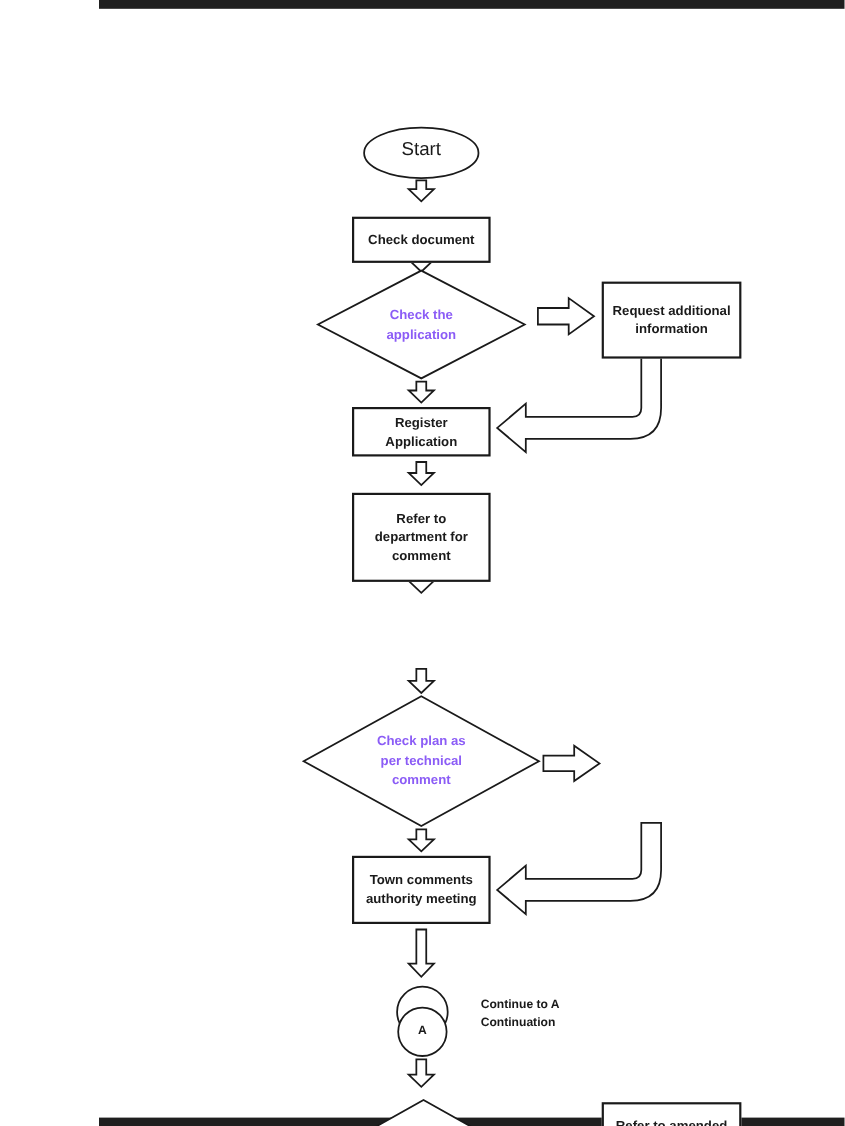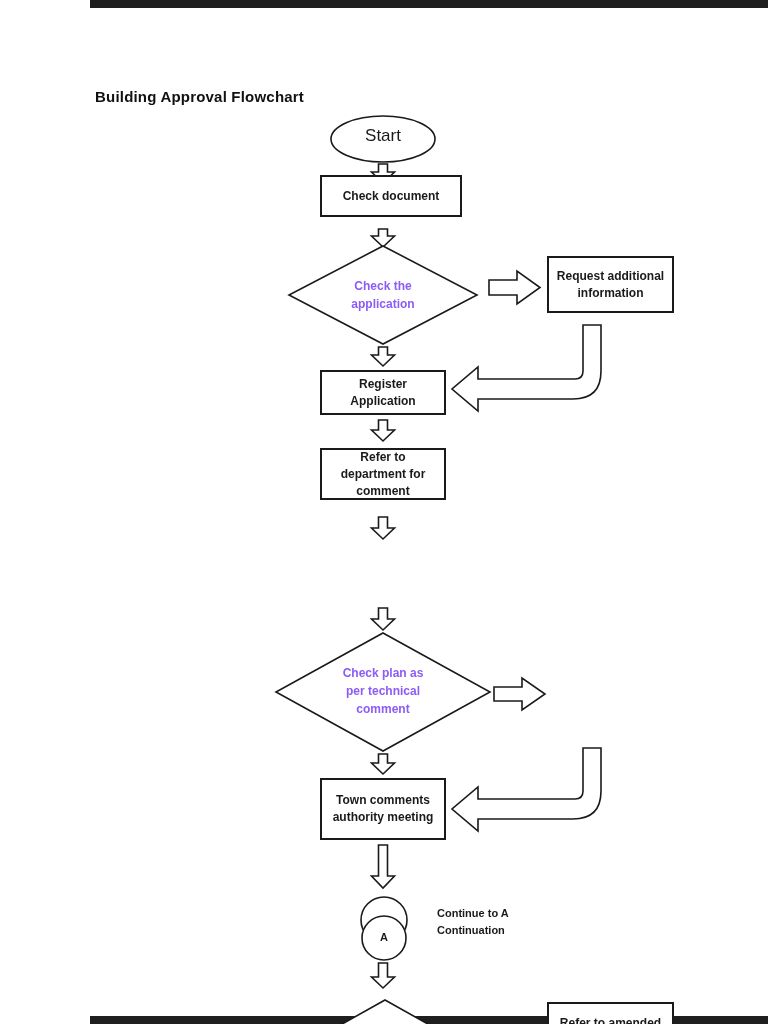--- a/index.html
+++ b/index.html
@@ -45,21 +45,20 @@
   .box.clipped { align-items:flex-start; padding-top:11px; }
 </style>
 </head>
 <body>
 
 <div class="page">
 
   <div class="edge-bar top"></div>
   <div class="edge-bar bottom"></div>
 
-  <div class="doc-title">Building Approval Flowchart</div>
 
   <svg class="shapes" width="768" height="1024" viewBox="0 0 768 1024">
 
     <ellipse class="shape" cx="383" cy="139" rx="52" ry="23"></ellipse>
 
     <path class="shape" d="M378.5 164 L387.5 164 L387.5 172 L394.5 172 L383 183 L371.5 172 L378.5 172 Z"></path>
     <path class="shape" d="M378.5 229 L387.5 229 L387.5 236 L394.5 236 L383 247 L371.5 236 L378.5 236 Z"></path>
     <path class="shape" d="M378.5 347 L387.5 347 L387.5 355 L394.5 355 L383 366 L371.5 355 L378.5 355 Z"></path>
     <path class="shape" d="M378.5 420 L387.5 420 L387.5 430 L394.5 430 L383 441 L371.5 430 L378.5 430 Z"></path>
     <path class="shape" d="M378.5 517 L387.5 517 L387.5 528 L394.5 528 L383 539 L371.5 528 L378.5 528 Z"></path>
@@ -75,29 +74,29 @@
     <path class="shape" d="M489 280 L517 280 L517 271 L540 287.5 L517 304 L517 295 L489 295 Z"></path>
     <path class="shape" d="M494 687 L522 687 L522 678 L545 694 L522 710 L522 701 L494 701 Z"></path>
 
     <path class="shape" d="M583 325 L601 325 L601 371 Q601 399 573 399 L478 399 L478 411 L452 389 L478 367 L478 379 L575 379 Q583 379 583 371 Z"></path>
     <path class="shape" d="M583 748 L601 748 L601 791 Q601 819 573 819 L478 819 L478 831 L452 809 L478 787 L478 799 L575 799 Q583 799 583 791 Z"></path>
 
     <circle class="shape" cx="384" cy="920" r="23"></circle>
     <circle class="shape" cx="384" cy="938" r="22"></circle>
   </svg>
 
-  <div class="box" style="left:320px; top:175px; width:142px; height:42px;">Check document</div>
+  <div class="box" style="left:320px; top:197px; width:126px; height:42px;">Check document</div>
 
-  <div class="box" style="left:547px; top:256px; width:127px; height:57px;">Request additional
+  <div class="box" style="left:547px; top:256px; width:127px; height:70px;">Request additional
 information</div>
 
   <div class="box" style="left:320px; top:370px; width:126px; height:45px;">Register
 Application</div>
 
-  <div class="box" style="left:320px; top:448px; width:126px; height:52px;">Refer to
+  <div class="box" style="left:320px; top:448px; width:126px; height:81px;">Refer to
 department for
 comment</div>
 
 
 
   <div class="box" style="left:320px; top:778px; width:126px; height:62px;">Town comments
 authority meeting</div>
 
   <div class="box clipped" style="left:547px; top:1002px; width:127px; height:60px;">Refer to amended plan</div>
 

